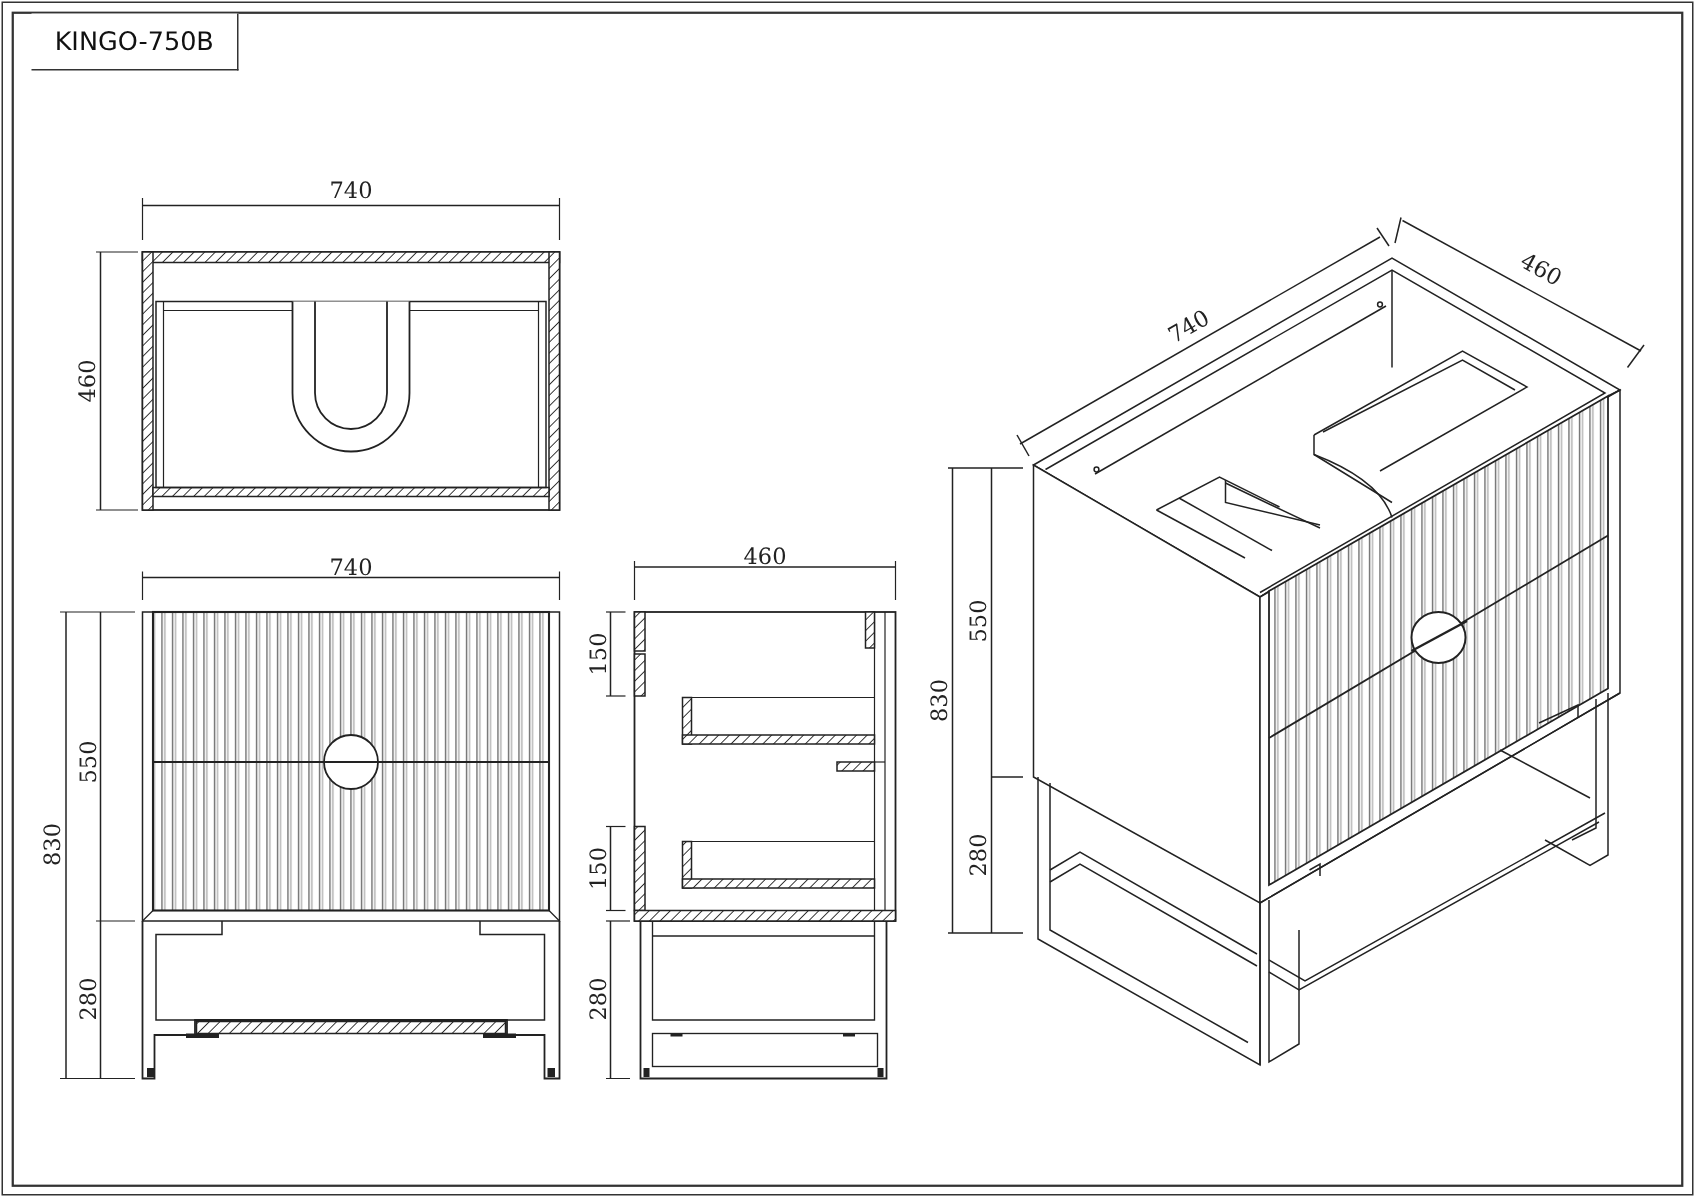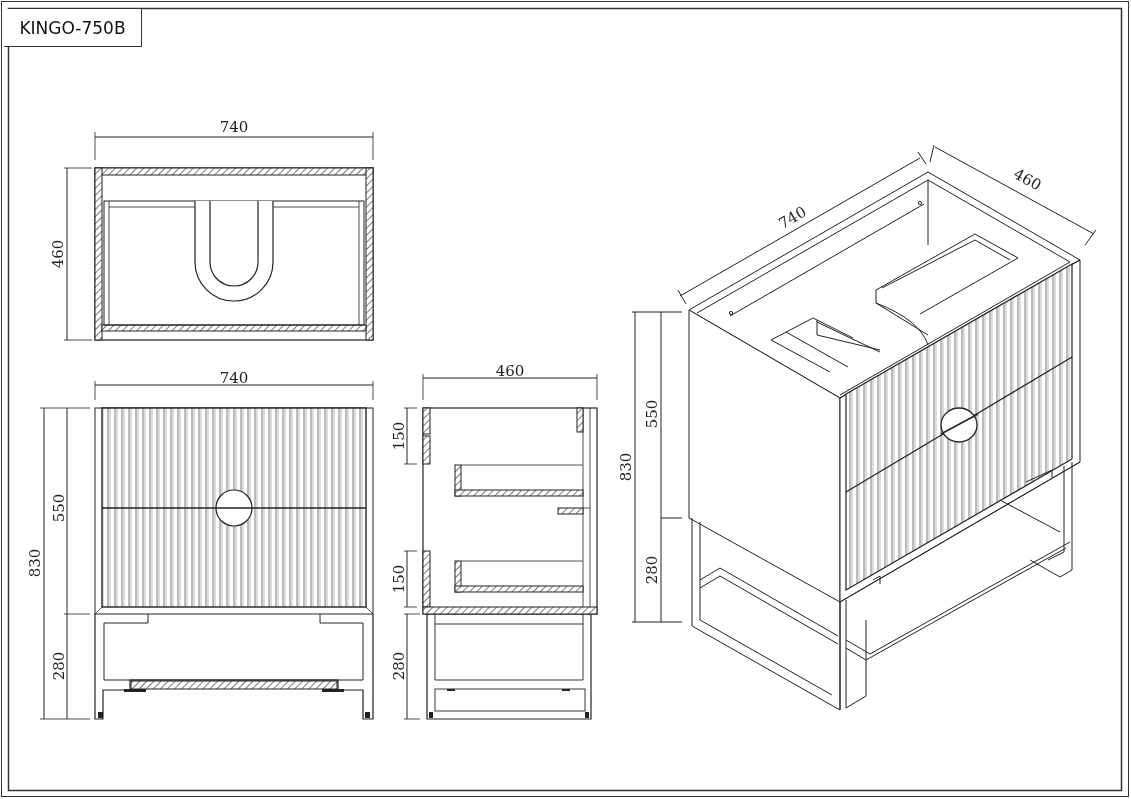--- a/index.html
+++ b/index.html
@@ -1,18 +1,18 @@
 <!DOCTYPE html>
 <html><head>
 <meta charset="utf-8">
 <style>
   html,body{margin:0;padding:0;background:#fff;}
   body{width:1131px;height:799px;position:relative;overflow:hidden;}
   svg{position:absolute;left:0;top:0;}
-  .title-box{position:absolute;left:4px;top:9px;width:138px;height:38px;border:1px solid #333;border-top:none;border-left:none;box-sizing:border-box;
+  .title-box{position:absolute;left:21px;top:9px;width:138px;height:38px;border:1px solid #333;border-top:none;border-left:none;box-sizing:border-box;
     font-family:"DejaVu Sans",sans-serif;font-size:17px;color:#111;display:flex;align-items:center;justify-content:center;background:#fff;}
   .dim{font-family:"DejaVu Serif","Liberation Serif",serif;font-size:15px;fill:#222;}
 </style>
 </head>
 <body>
 
 <svg width="1131" height="799" viewBox="0 0 1131 799">
   <defs>
     <pattern id="hatch" patternUnits="userSpaceOnUse" width="5" height="5" patternTransform="rotate(45)">
       <rect width="5" height="5" fill="#fff"></rect>

